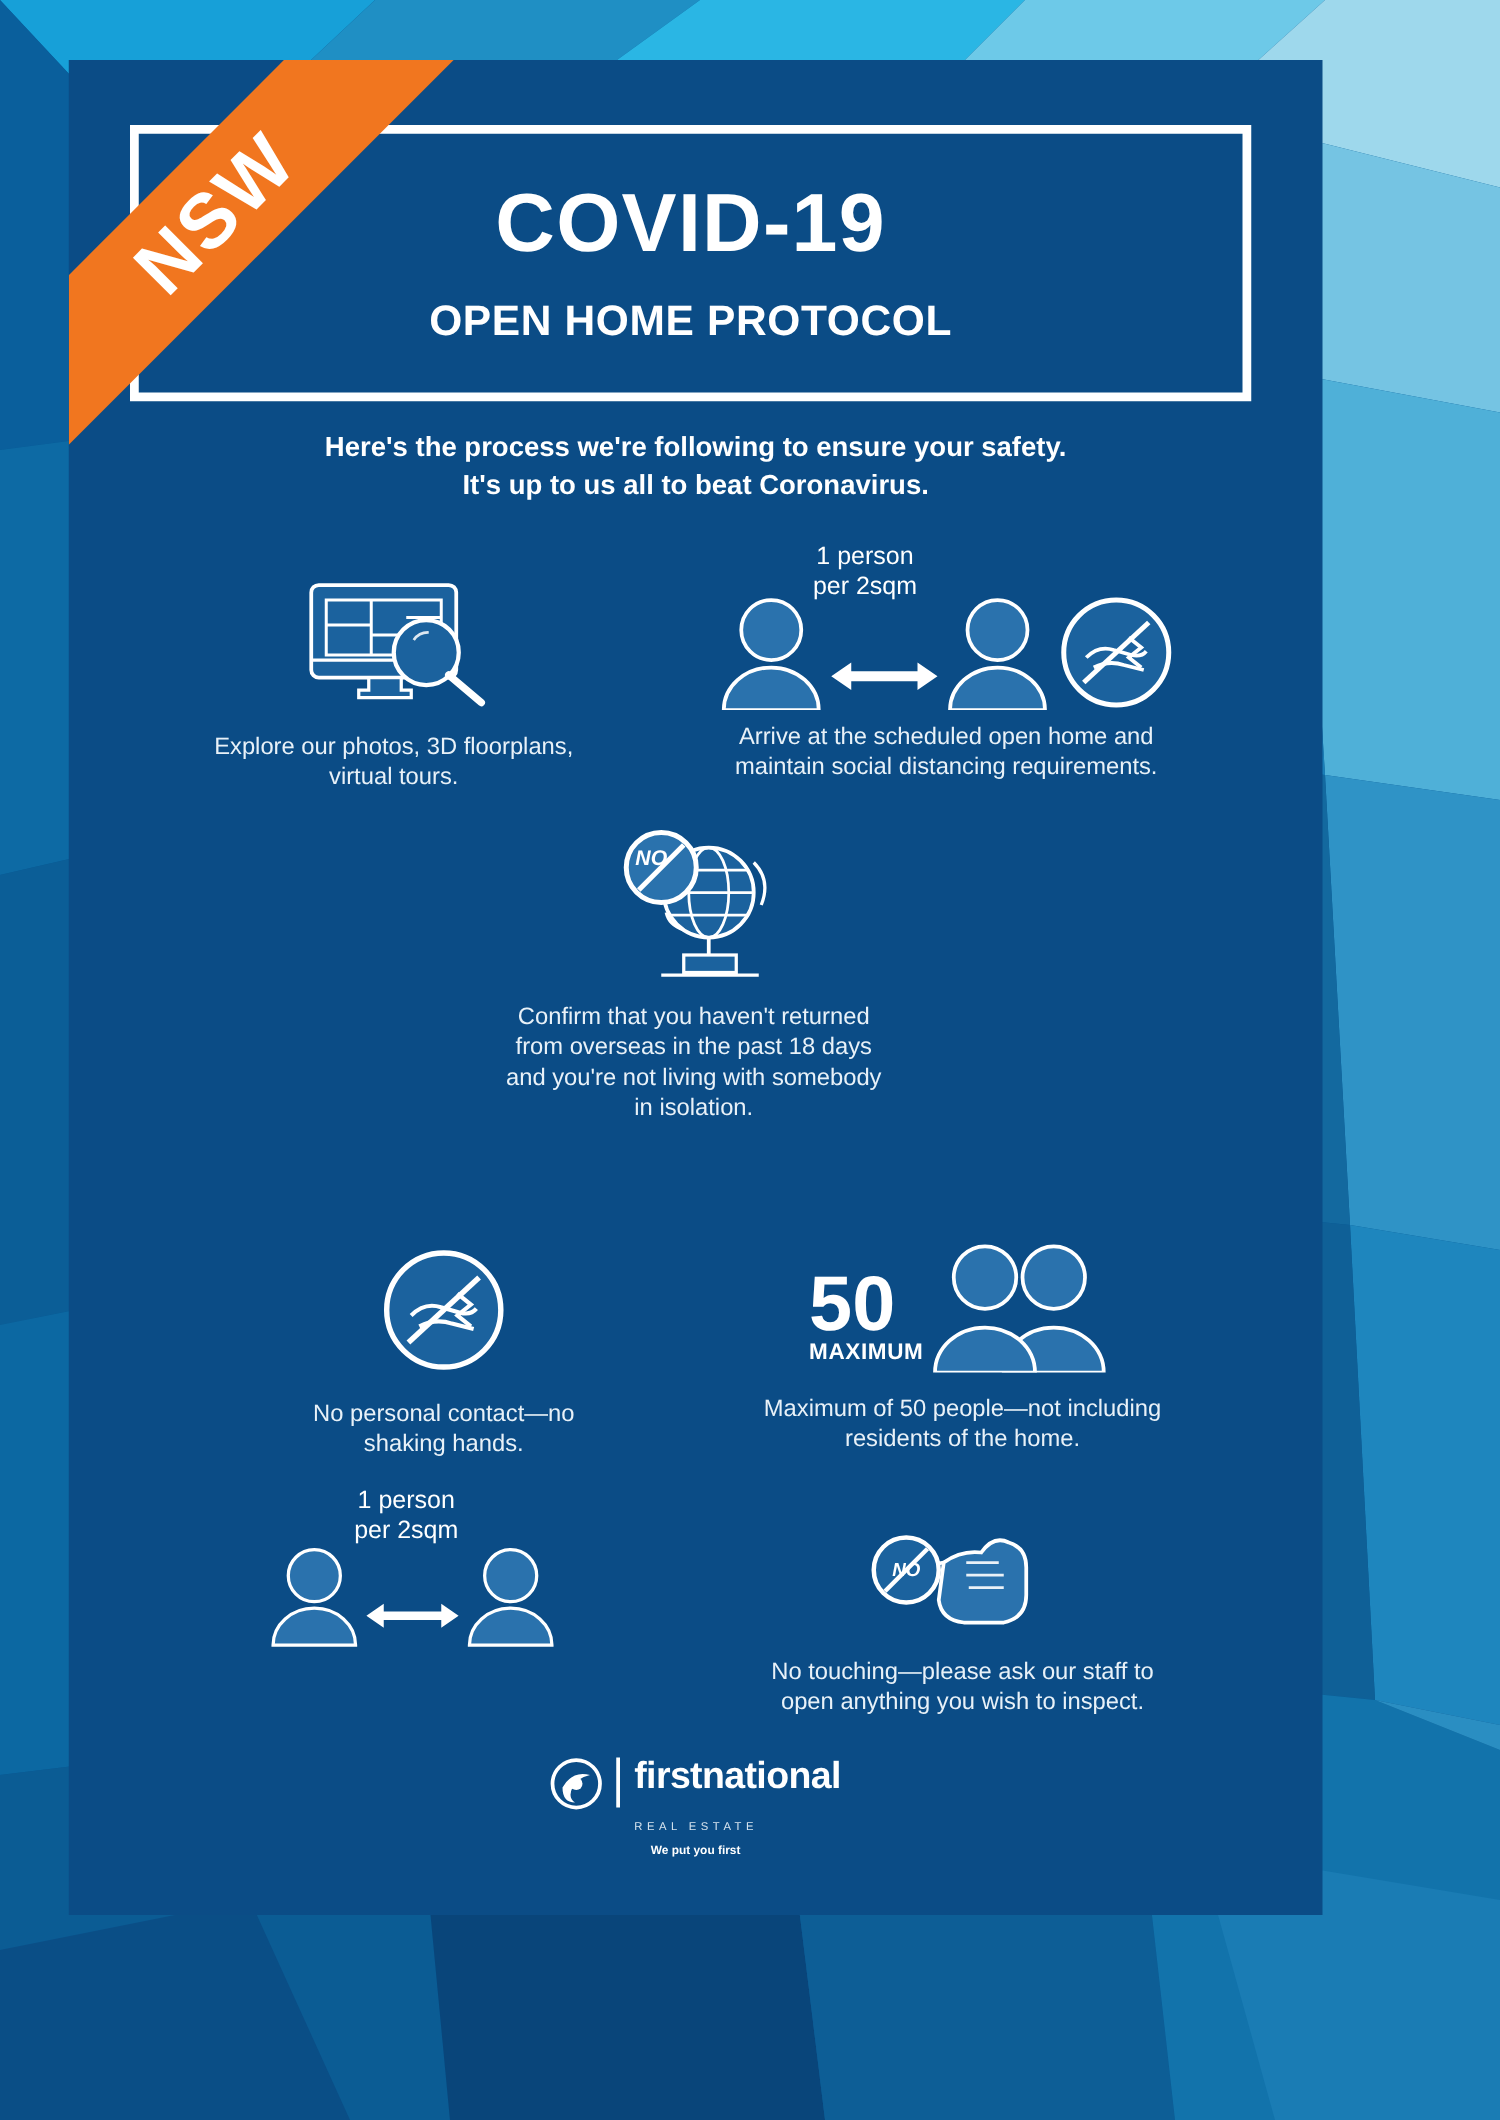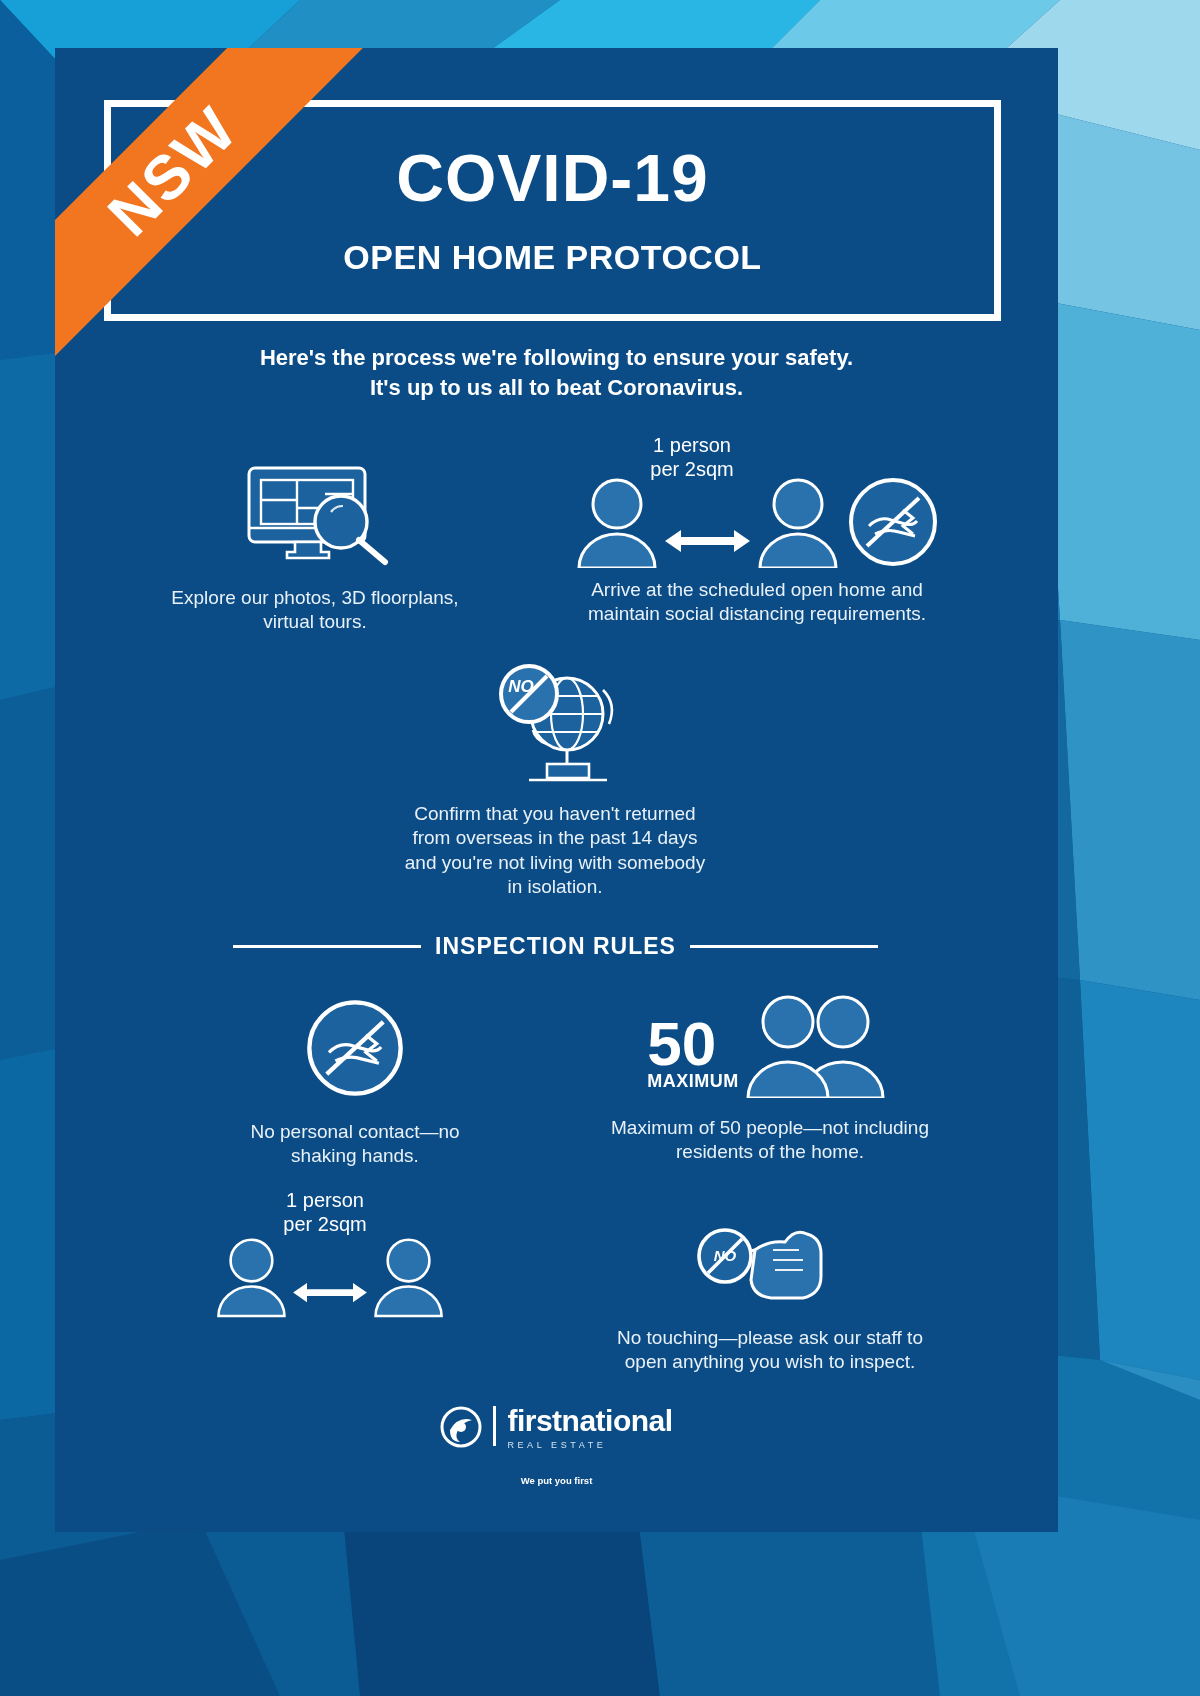--- a/index.html
+++ b/index.html
@@ -88,21 +88,21 @@
   .icon-holder { display: flex; align-items: flex-end; justify-content: center; font-style: italic; }
   .pp { position: absolute; color: #ffffff; font-size: 20px; line-height: 1.2; text-align: center; }
 
   .logo-wrap {
     position: absolute; left: 0; right: 0; top: 1358px;
     display: flex; align-items: center; justify-content: center;
   }
   .logo-inner { display: flex; gap: 11px; }
   .logo-text { display: flex; flex-direction: column; }
   .logo-fn { color: #fff; font-size: 30px; font-weight: bold; letter-spacing: -0.5px; line-height: 1; }
-  .logo-re { color: #d7e4ef; font-size: 9px; letter-spacing: 3.6px; margin-top: 4px; }
+  .logo-re { color: #d7e4ef; font-size: 9px; letter-spacing: 3.6px; margin-top: 20px; }
   .logo-tag { color: #fff; font-size: 9.5px; font-weight: bold; margin-top: 9px; text-align: center; }
   .logo-bar { width: 3px; height: 40px; background: #fff; }
   .num50 { color:#fff; font-size:62px; font-weight:bold; line-height:0.85; }
   .numlbl { color:#fff; font-size:18px; font-weight:bold; letter-spacing:0.5px; }
 </style>
 </head>
 <body>
 
 <div class="bg-wrap">
   <svg viewBox="0 0 1200 1696" preserveAspectRatio="none">
@@ -206,28 +206,23 @@
         <path d="M118 34 q14 14 6 34" stroke="#fff" stroke-width="2.6" fill="none"></path>
         <path d="M62 88 q-12 -4 -14 -14" stroke="#fff" stroke-width="2.6" fill="none"></path>
         <line x1="82" y1="94" x2="82" y2="110" stroke="#fff" stroke-width="3"></line>
         <rect x="62" y="108" width="42" height="14" fill="#1b629e" stroke="#fff" stroke-width="2.6"></rect>
         <line x1="44" y1="124" x2="122" y2="124" stroke="#fff" stroke-width="2.6"></line>
         <circle cx="44" cy="38" r="28" fill="#2a72ad" stroke="#fff" stroke-width="4"></circle>
         <text x="36" y="36" fill="#fff" font-size="17" font-weight="bold" font-family="Liberation Sans, sans-serif" text-anchor="middle">NO</text>
         <line x1="26" y1="56" x2="62" y2="20" stroke="#fff" stroke-width="4"></line>
       </svg>
     </div>
-    <div class="cap" style="margin-top:14px;">Confirm that you haven't returned from overseas in the past 14 days and you're not living with somebody in isolation.</div>
-  </div>
-
-  <div class="divider">
-    <div class="line"></div>
-    <div class="dlabel">INSPECTION RULES</div>
-    <div class="line"></div>
-  </div>
+    <div class="cap" style="margin-top:14px;">Confirm that you haven't returned from overseas in the past 18 days and you're not living with somebody in isolation.</div>
+  </div>
+
 
   <div class="item" style="left:165px; top:950px; width:270px;">
     <div class="icon-holder" style="height:100px;">
       <svg width="100" height="100" viewBox="0 0 92 92">
         <circle cx="46" cy="46" r="42" fill="#1b629e" stroke="#fff" stroke-width="4"></circle>
         <path d="M22 50 q10 -10 22 -6 l14 4 q8 2 12 -3" stroke="#fff" stroke-width="3" fill="none"></path>
         <path d="M28 58 q12 -6 24 -2 l16 4" stroke="#fff" stroke-width="3" fill="none"></path>
         <path d="M56 34 l10 8 l-10 8 l10 8" stroke="#fff" stroke-width="3" fill="none"></path>
         <line x1="20" y1="70" x2="72" y2="22" stroke="#fff" stroke-width="4"></line>
       </svg>

